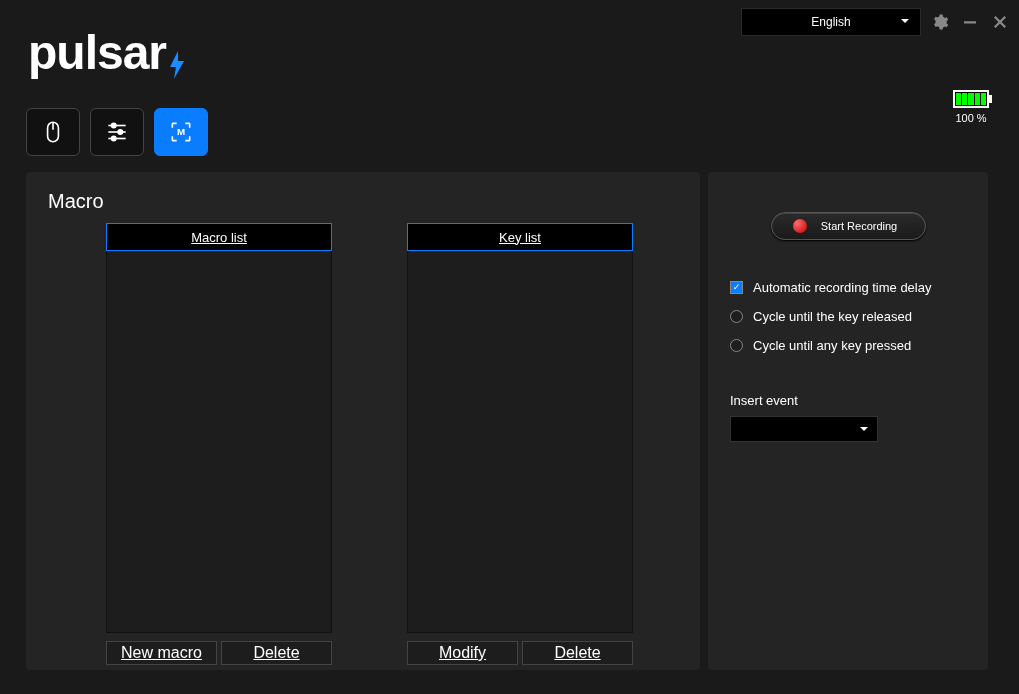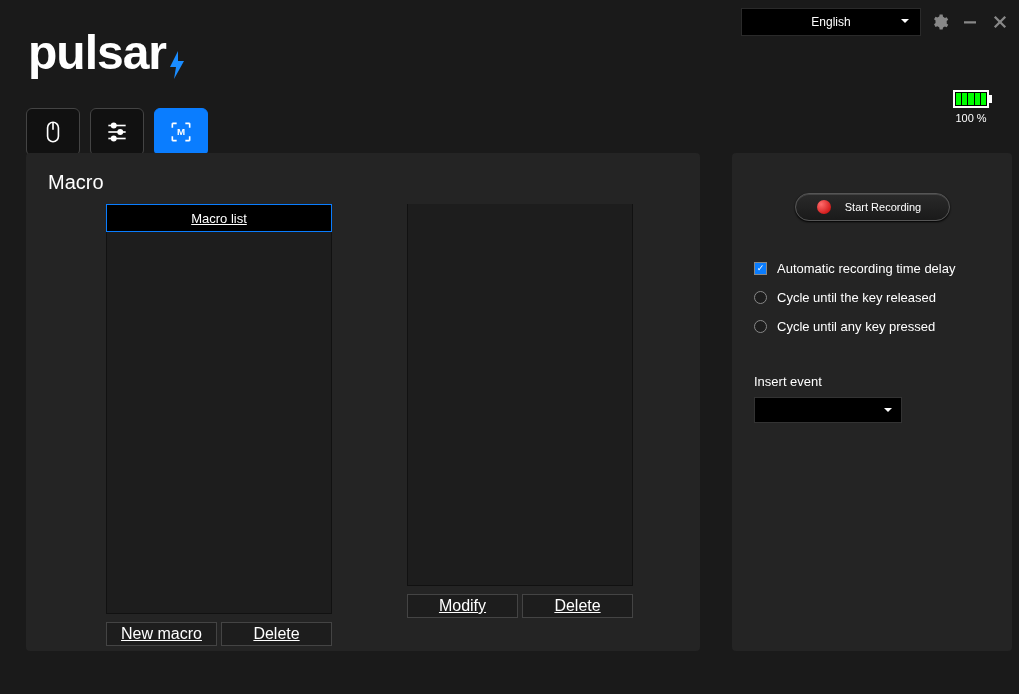--- a/index.html
+++ b/index.html
@@ -115,24 +115,24 @@
     justify-content: center;
     cursor: pointer;
   }
   .tab.active {
     background: #0a7dff;
     border-color: #0a7dff;
   }
   .tab svg { width: 26px; height: 26px; stroke: #fff; fill: none; stroke-width: 1.5; }
   .main {
     position: absolute;
-    top: 153px;
+    top: 172px;
     left: 26px;
     display: flex;
-    gap: 32px;
+    gap: 8px;
   }
   .panel-left {
     width: 674px;
     height: 498px;
     background: #242424;
     border-radius: 4px;
     padding: 18px 22px;
     position: relative;
   }
   .panel-right {
@@ -352,20 +352,21 @@
     <div class="lists">
       <div class="list-col">
         <div class="list-header">Macro list</div>
         <div class="list-body"></div>
         <div class="list-buttons">
           <div class="small-btn">New macro</div>
           <div class="small-btn">Delete</div>
         </div>
       </div>
       <div class="list-col">
+        <div class="list-header">Key list</div>
         <div class="list-body"></div>
         <div class="list-buttons">
           <div class="small-btn">Modify</div>
           <div class="small-btn">Delete</div>
         </div>
       </div>
     </div>
   </div>
 
   <div class="panel-right">

